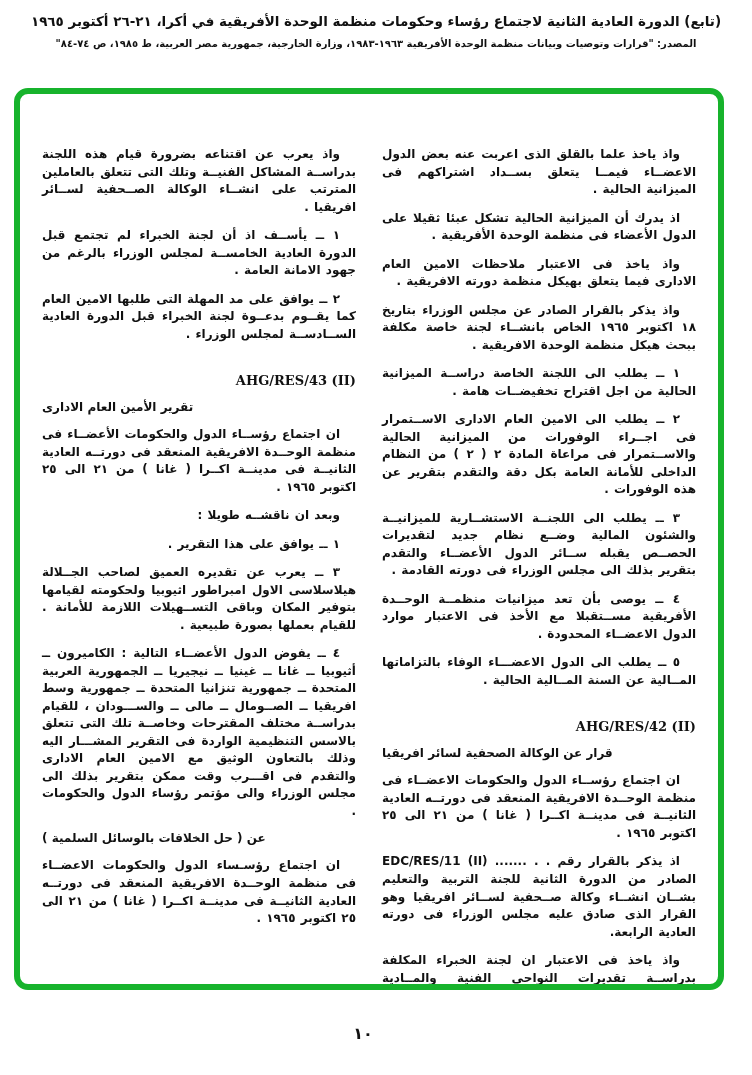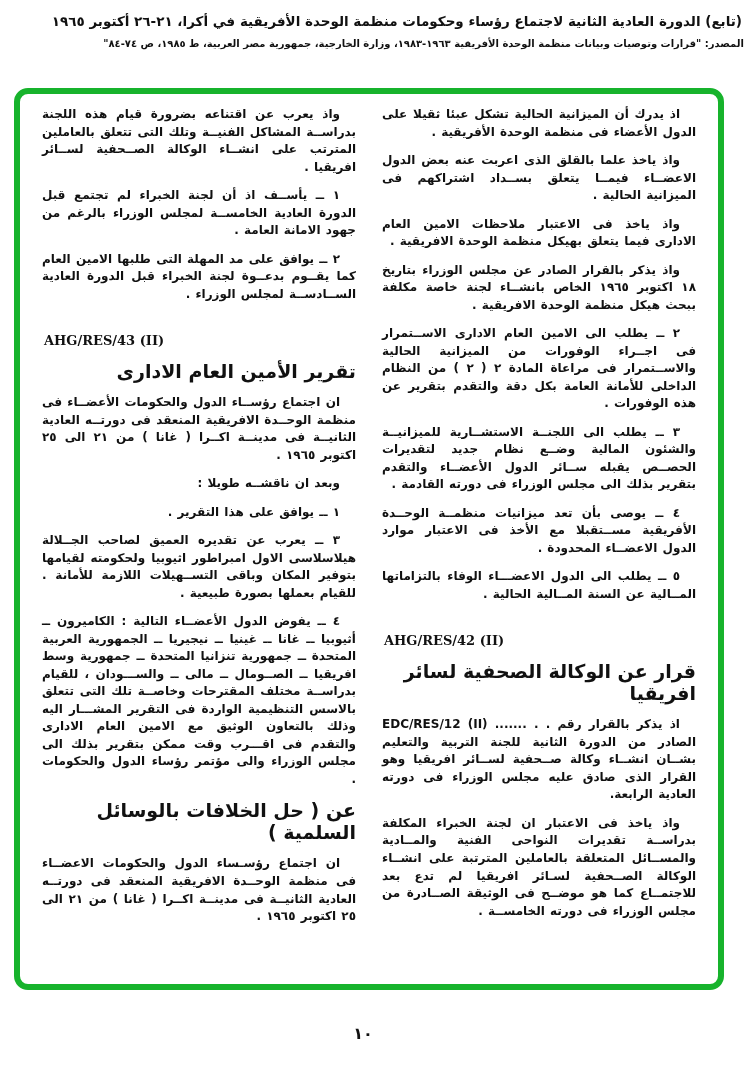--- a/index.html
+++ b/index.html
@@ -5,21 +5,21 @@
   html,body{margin:0;padding:0;}
   body{
     width:752px;height:1075px;position:relative;
     background:#ffffff;color:#111;
     font-family:"DejaVu Sans",sans-serif;
     overflow:hidden;
   }
   
   .hdr{
     position:absolute;top:12px;left:0;width:752px;
-    direction:rtl;
+    text-align:center;direction:rtl;
   }
   .hdr-title{
     font-size:13.5px;font-weight:bold;letter-spacing:0;
     margin:0 10px 6px 10px;line-height:1.4;
   }
   .hdr-source{
     font-size:10px;font-weight:bold;margin:0 8px;line-height:1.4;
   }
   
   .frame{
@@ -28,68 +28,70 @@
     border:6px solid #17b32c;border-radius:14px;
     box-sizing:border-box;
     overflow:hidden;
   }
   .cols{
     display:flex;direction:rtl;
     gap:26px;
     padding:12px 22px 8px 22px;
     height:100%;box-sizing:border-box;
   }
-  .col{flex:1 1 0;min-width:0;}
+  .col{flex:1 1 0;min-width:0;margin-top:40px;}
   
   .para{
     direction:rtl;text-align:justify;
     font-size:12px;font-weight:bold;line-height:1.46;
     margin:0 0 11px 0;text-indent:16px;
     word-spacing:1px;
   }
   .rescode{
-    direction:ltr;text-align:left;
+    direction:ltr;text-align:right;
     font-family:"DejaVu Serif",serif;
     font-size:13px;font-weight:bold;
     margin:30px 0 12px 2px;
   }
   .res-heading{
-    direction:rtl;text-align:right;
-    font-size:19px;font-weight:bold;
+    direction:rtl;text-align:left;
+    font-size:12px;font-weight:bold;
     margin:6px 0 12px 0;
   }
   
   .pagenum{
     position:absolute;left:0;top:1024px;width:726px;
     text-align:center;font-size:16px;font-weight:bold;direction:rtl;
   }
 </style>
 </head>
 <body>
 
 <div class="hdr">
   <div class="hdr-title">(تابع) الدورة العادية الثانية لاجتماع رؤساء وحكومات منظمة الوحدة الأفريقية في أكرا، ٢١-٢٦ أكتوبر ١٩٦٥</div>
   <div class="hdr-source">المصدر: "قرارات وتوصيات وبيانات منظمة الوحدة الأفريقية ١٩٦٣-١٩٨٣، وزارة الخارجية، جمهورية مصر العربية، ط ١٩٨٥، ص ٧٤-٨٤"</div>
 </div>
 
 <div class="frame">
   <div class="cols">
 
     <div class="col">
+      <p class="para">واذ ياخذ علما بالقلق الذى اعربت عنه بعض الدول الاعضــاء فيمــا يتعلق بســداد اشتراكهم فى الميزانية الحالية .</p>
       <p class="para">اذ يدرك أن الميزانية الحالية تشكل عبئا ثقيلا على الدول الأعضاء فى منظمة الوحدة الأفريقية .</p>
-      <p class="para">واذ ياخذ علما بالقلق الذى اعربت عنه بعض الدول الاعضــاء فيمــا يتعلق بســداد اشتراكهم فى الميزانية الحالية .</p>
-      <p class="para">واذ ياخذ فى الاعتبار ملاحظات الامين العام الادارى فيما يتعلق بهيكل منظمة الوحدة الافريقية .</p>
+      <p class="para">واذ ياخذ فى الاعتبار ملاحظات الامين العام الادارى فيما يتعلق بهيكل منظمة دورته الافريقية .</p>
       <p class="para">واذ يذكر بالقرار الصادر عن مجلس الوزراء بتاريخ ١٨ اكتوبر ١٩٦٥ الخاص بانشــاء لجنة خاصة مكلفة ببحث هيكل منظمة الوحدة الافريقية .</p>
+      <p class="para">١ ــ يطلب الى اللجنة الخاصة دراســة الميزانية الحالية من اجل اقتراح تخفيضــات هامة .</p>
       <p class="para">٢ ــ يطلب الى الامين العام الادارى الاســتمرار فى اجــراء الوفورات من الميزانية الحالية والاســتمرار فى مراعاة المادة ٢ ( ٢ ) من النظام الداخلى للأمانة العامة بكل دقة والتقدم بتقرير عن هذه الوفورات .</p>
       <p class="para">٣ ــ يطلب الى اللجنــة الاستشــارية للميزانيــة والشئون المالية وضــع نظام جديد لتقديرات الحصــص يقبله ســائر الدول الأعضــاء والتقدم بتقرير بذلك الى مجلس الوزراء فى دورته القادمة .</p>
       <p class="para">٤ ــ يوصى بأن تعد ميزانيات منظمــة الوحــدة الأفريقية مســتقبلا مع الأخذ فى الاعتبار موارد الدول الاعضــاء المحدودة .</p>
       <p class="para">٥ ــ يطلب الى الدول الاعضـــاء الوفاء بالتزاماتها المــالية عن السنة المــالية الحالية .</p>
       <div class="rescode">AHG/RES/42 (II)</div>
       <h3 class="res-heading">قرار عن الوكالة الصحفية لسائر افريقيا</h3>
-      <p class="para">اذ يذكر بالقرار رقم . . ....... EDC/RES/12 (II) الصادر من الدورة الثانية للجنة التربية والتعليم بشــان انشــاء وكالة صــحفية لســائر افريقيا وهو القرار الذى صادق عليه مجلس الوزراء فى دورته العادية الرابعة.</p>
+      <p class="para">ان اجتماع رؤســاء الدول والحكومات الاعضــاء فى منظمة الوحــدة الافريقية المنعقد فى دورتــه العادية الثانيــة فى مدينــة اكــرا ( غانا ) من ٢١ الى ٢٥ اكتوبر ١٩٦٥ .</p>
+      <p class="para">اذ يذكر بالقرار رقم . . ....... EDC/RES/11 (II) الصادر من الدورة الثانية للجنة التربية والتعليم بشــان انشــاء وكالة صــحفية لســائر افريقيا وهو القرار الذى صادق عليه مجلس الوزراء فى دورته العادية الرابعة.</p>
       <p class="para">واذ ياخذ فى الاعتبار ان لجنة الخبراء المكلفة بدراســة تقديرات النواحى الفنية والمــادية والمســائل المتعلقة بالعاملين المترتبة على انشــاء الوكالة الصــحفية لسـائر افريقيا لم تدع بعد للاجتمــاع كما هو موضــح فى الوثيقة الصــادرة من مجلس الوزراء فى دورته الخامســة .</p>
     </div>
 
     <div class="col">
       <p class="para">واذ يعرب عن اقتناعه بضرورة قيام هذه اللجنة بدراســة المشاكل الفنيــة وتلك التى تتعلق بالعاملين المترتب على انشــاء الوكالة الصــحفية لســائر افريقيا .</p>
       <p class="para">١ ــ يأســف اذ أن لجنة الخبراء لم تجتمع قبل الدورة العادية الخامســة لمجلس الوزراء بالرغم من جهود الامانة العامة .</p>
       <p class="para">٢ ــ يوافق على مد المهلة التى طلبها الامين العام كما يقــوم بدعــوة لجنة الخبراء قبل الدورة العادية الســادســة لمجلس الوزراء .</p>
       <div class="rescode">AHG/RES/43 (II)</div>
       <h3 class="res-heading">تقرير الأمين العام الادارى</h3>
       <p class="para">ان اجتماع رؤســاء الدول والحكومات الأعضــاء فى منظمة الوحــدة الافريقية المنعقد فى دورتــه العادية الثانيــة فى مدينــة اكــرا ( غانا ) من ٢١ الى ٢٥ اكتوبر ١٩٦٥ .</p>

